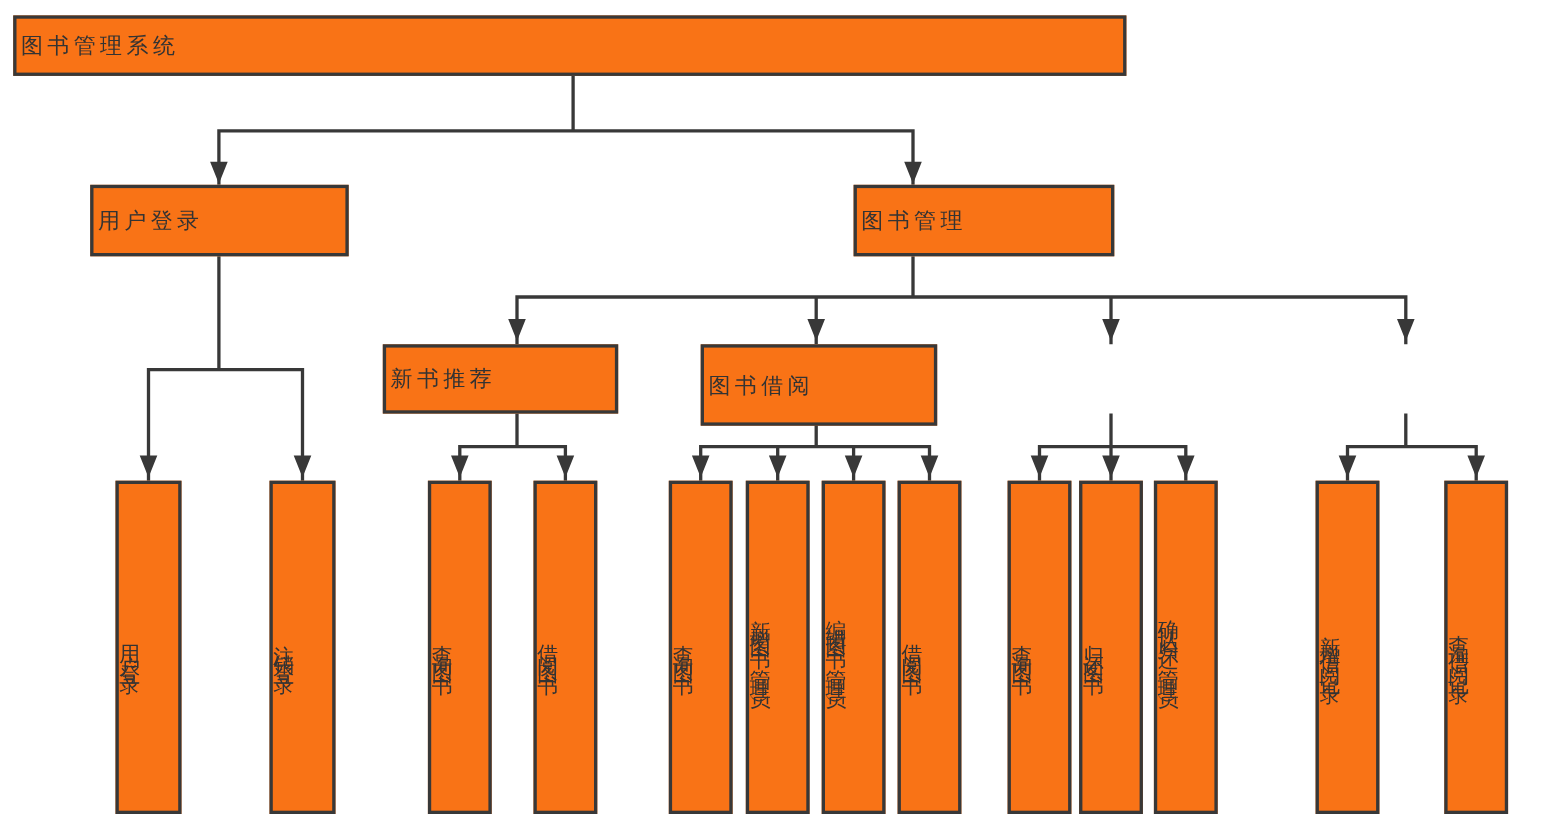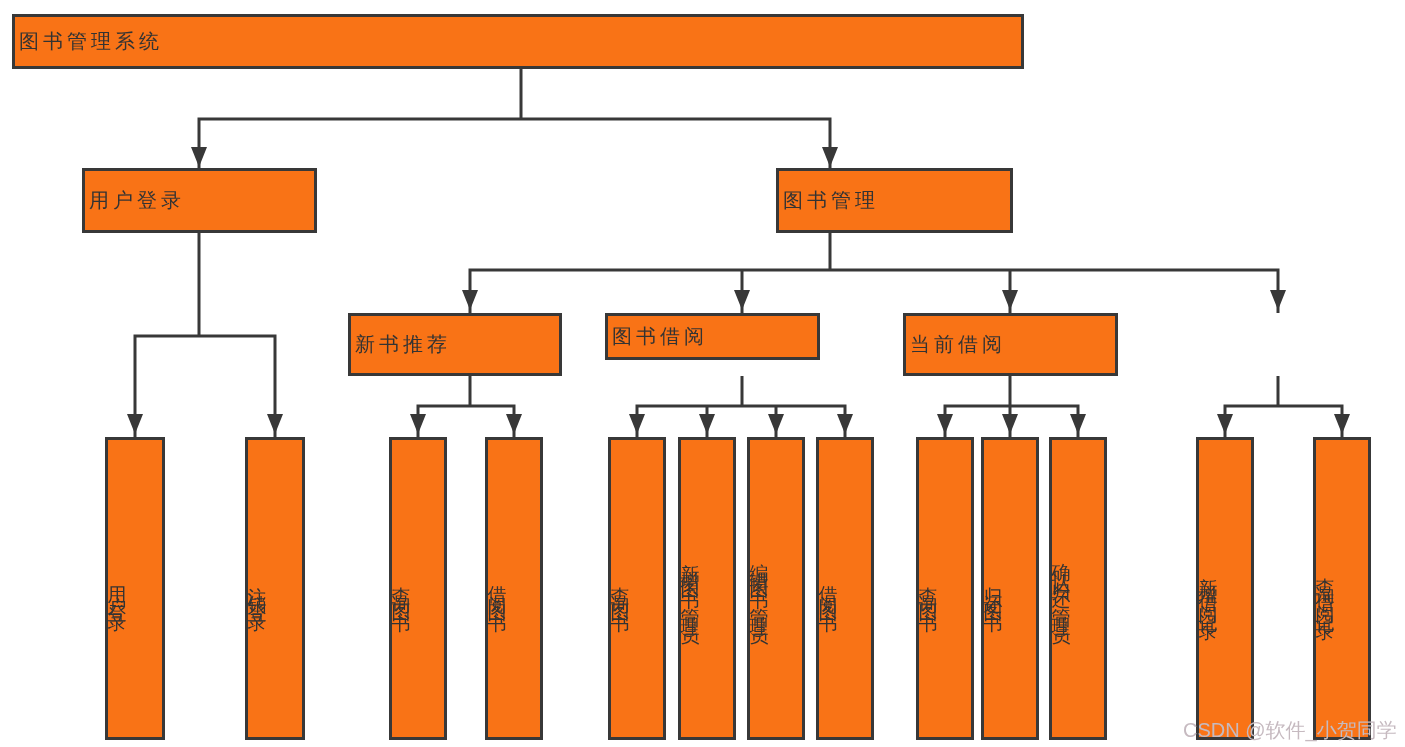--- a/index.html
+++ b/index.html
@@ -27,21 +27,21 @@
     font-size:19px;line-height:1;letter-spacing:9px;
     color:var(--text,#333333);white-space:nowrap;
   }
   
   .n-root{left:12px;top:14px;width:1012px;height:55px;}
   
   .n-user{left:82px;top:168px;width:235px;height:65px;}
   .n-mgmt{left:736px;top:168px;width:237px;height:65px;margin-left:40px;}
   
   .n-rec{left:348px;top:313px;width:214px;height:63px;}
-  .n-bor{left:605px;top:313px;width:215px;height:47px;}
+  .n-bor{left:637px;top:313px;width:215px;height:74px;}
   .n-cur{left:903px;top:313px;width:215px;height:63px;}
   .n-hist{left:1172px;top:313px;width:213px;height:63px;}
   
   .leaf{top:437px;height:303px;width:58px;}
   .l-a1{left:105px;width:60px;}
   .l-a2{left:245px;width:60px;}
   .l-b1{left:389px;}
   .l-b2{left:485px;}
   .l-c1{left:608px;}
   .l-c2{left:678px;}
@@ -89,23 +89,20 @@
   <div class="node n-mgmt">
     <span class="hlabel">图书管理</span>
   </div>
 
   <div class="node n-rec">
     <span class="hlabel">新书推荐</span>
   </div>
   <div class="node n-bor">
     <span class="hlabel">图书借阅</span>
   </div>
-  <div class="node n-cur">
-    <span class="hlabel">当前借阅</span>
-  </div>
 
   <div class="node leaf l-a1">
     <span class="vlabel">用户登录</span>
   </div>
   <div class="node leaf l-a2">
     <span class="vlabel">注销登录</span>
   </div>
 
   <div class="node leaf l-b1">
     <span class="vlabel">查询图书</span>
@@ -137,14 +134,13 @@
     <span class="vlabel">确认归还（管理员）</span>
   </div>
 
   <div class="node leaf l-e1">
     <span class="vlabel">新增借阅记录</span>
   </div>
   <div class="node leaf l-e2">
     <span class="vlabel">查询借阅记录</span>
   </div>
 
-  <div class="watermark">CSDN @软件_小贺同学</div>
 </div>
 
 </body></html>

